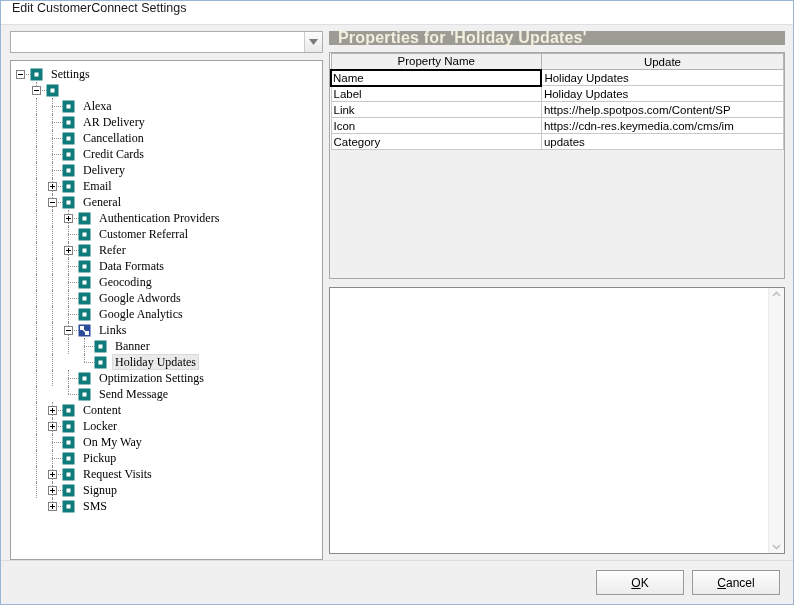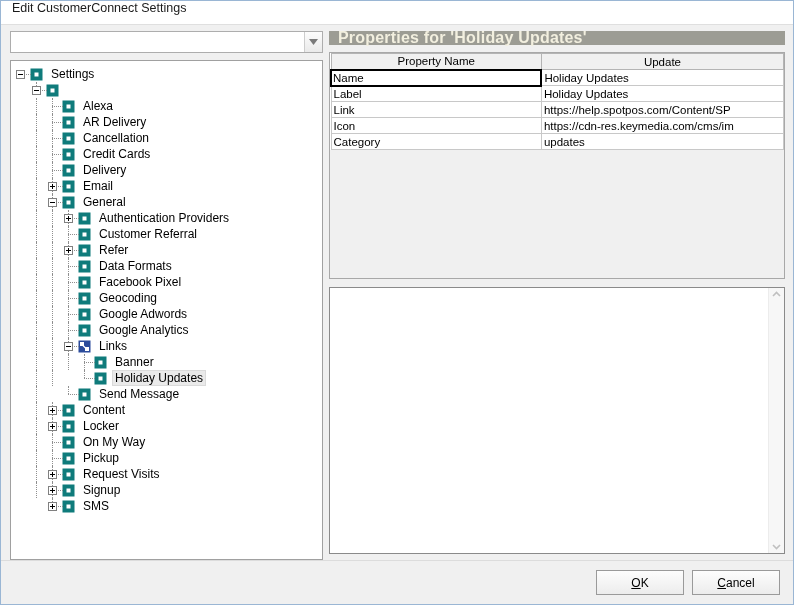--- a/index.html
+++ b/index.html
@@ -66,20 +66,21 @@
     flex: 1; min-height: 0;
     background: #ffffff;
     border: 1px solid #a0a0a0;
     position: relative;
     overflow: hidden;
   }
   .tree-scroll {
     position: absolute; inset: 1px;
     overflow: hidden;
     padding: 4px 0 0 0;
+    font-family: Liberation Serif, serif;
   }
   .tree-row {
     display: flex; align-items: center;
     height: 16px; line-height: 16px;
     font-size: 12px; color: #000;
     white-space: nowrap;
     position: relative;
   }
   .tree-indent { flex: none; height: 16px; position: relative; }
   .tree-indent .vline {
@@ -481,38 +482,20 @@
                 <span class="vline"></span>
               </span>
               <span class="leaf-connector">
                 <span class="v"></span>
                 <span class="h"></span>
               </span>
               <svg class="node-icon" viewBox="0 0 13 13">
                 <rect x="0.5" y="0.5" width="12" height="12" fill="#0f7b7b"></rect>
                 <rect x="4.5" y="4.5" width="4" height="4" fill="#ffffff"></rect>
               </svg>
-              <span class="node-label">Facebook Pixel</span>
-            </div>
-            <div class="tree-row">
-              <span class="tree-indent" style="width:16px"></span>
-              <span class="tree-indent" style="width:16px">
-                <span class="vline"></span>
-              </span>
-              <span class="tree-indent" style="width:16px">
-                <span class="vline"></span>
-              </span>
-              <span class="leaf-connector">
-                <span class="v"></span>
-                <span class="h"></span>
-              </span>
-              <svg class="node-icon" viewBox="0 0 13 13">
-                <rect x="0.5" y="0.5" width="12" height="12" fill="#0f7b7b"></rect>
-                <rect x="4.5" y="4.5" width="4" height="4" fill="#ffffff"></rect>
-              </svg>
               <span class="node-label">Geocoding</span>
             </div>
             <div class="tree-row">
               <span class="tree-indent" style="width:16px"></span>
               <span class="tree-indent" style="width:16px">
                 <span class="vline"></span>
               </span>
               <span class="tree-indent" style="width:16px">
                 <span class="vline"></span>
               </span>
@@ -597,20 +580,38 @@
               <span class="tree-indent" style="width:16px"></span>
               <span class="leaf-connector last">
                 <span class="v"></span>
                 <span class="h"></span>
               </span>
               <svg class="node-icon" viewBox="0 0 13 13">
                 <rect x="0.5" y="0.5" width="12" height="12" fill="#0f7b7b"></rect>
                 <rect x="4.5" y="4.5" width="4" height="4" fill="#ffffff"></rect>
               </svg>
               <span class="node-label">Holiday Updates</span>
+            </div>
+            <div class="tree-row">
+              <span class="tree-indent" style="width:16px"></span>
+              <span class="tree-indent" style="width:16px">
+                <span class="vline"></span>
+              </span>
+              <span class="tree-indent" style="width:16px">
+                <span class="vline"></span>
+              </span>
+              <span class="leaf-connector">
+                <span class="v"></span>
+                <span class="h"></span>
+              </span>
+              <svg class="node-icon" viewBox="0 0 13 13">
+                <rect x="0.5" y="0.5" width="12" height="12" fill="#0f7b7b"></rect>
+                <rect x="4.5" y="4.5" width="4" height="4" fill="#ffffff"></rect>
+              </svg>
+              <span class="node-label">Optimization Settings</span>
             </div>
             <div class="tree-row">
               <span class="tree-indent" style="width:16px"></span>
               <span class="tree-indent" style="width:16px">
                 <span class="vline"></span>
               </span>
               <span class="tree-indent" style="width:16px"></span>
               <span class="leaf-connector last">
                 <span class="v"></span>
                 <span class="h"></span>

